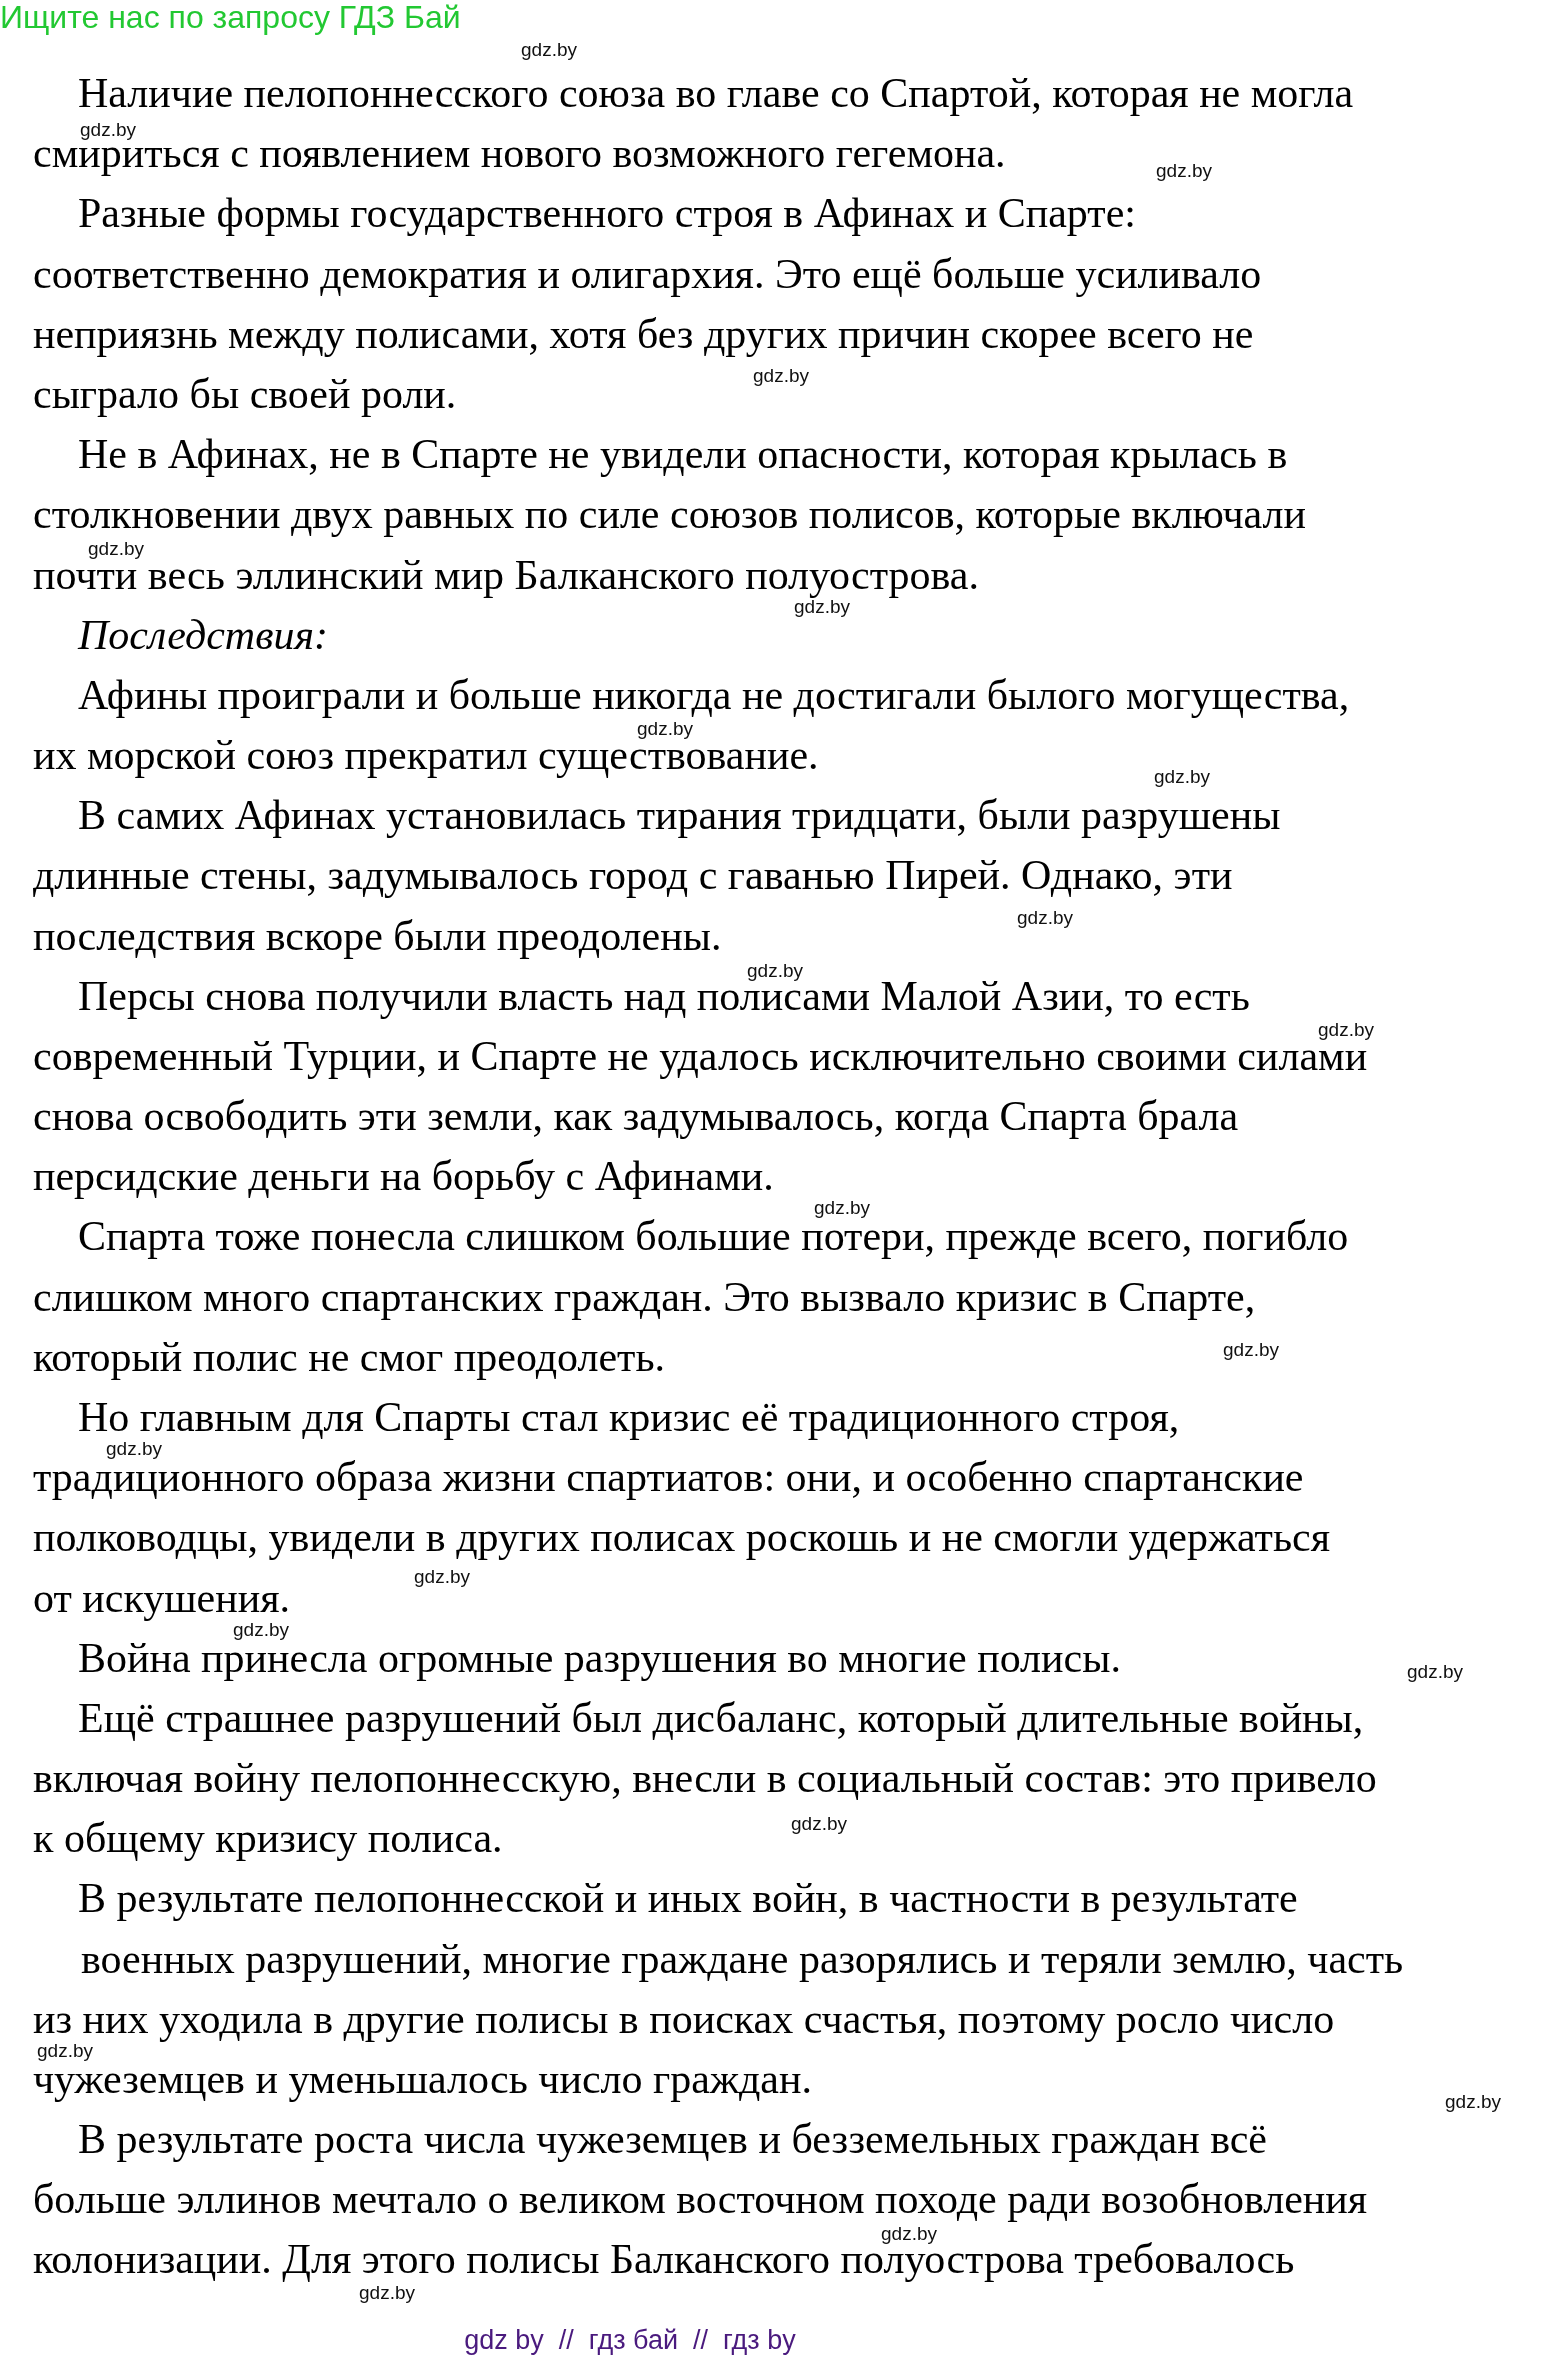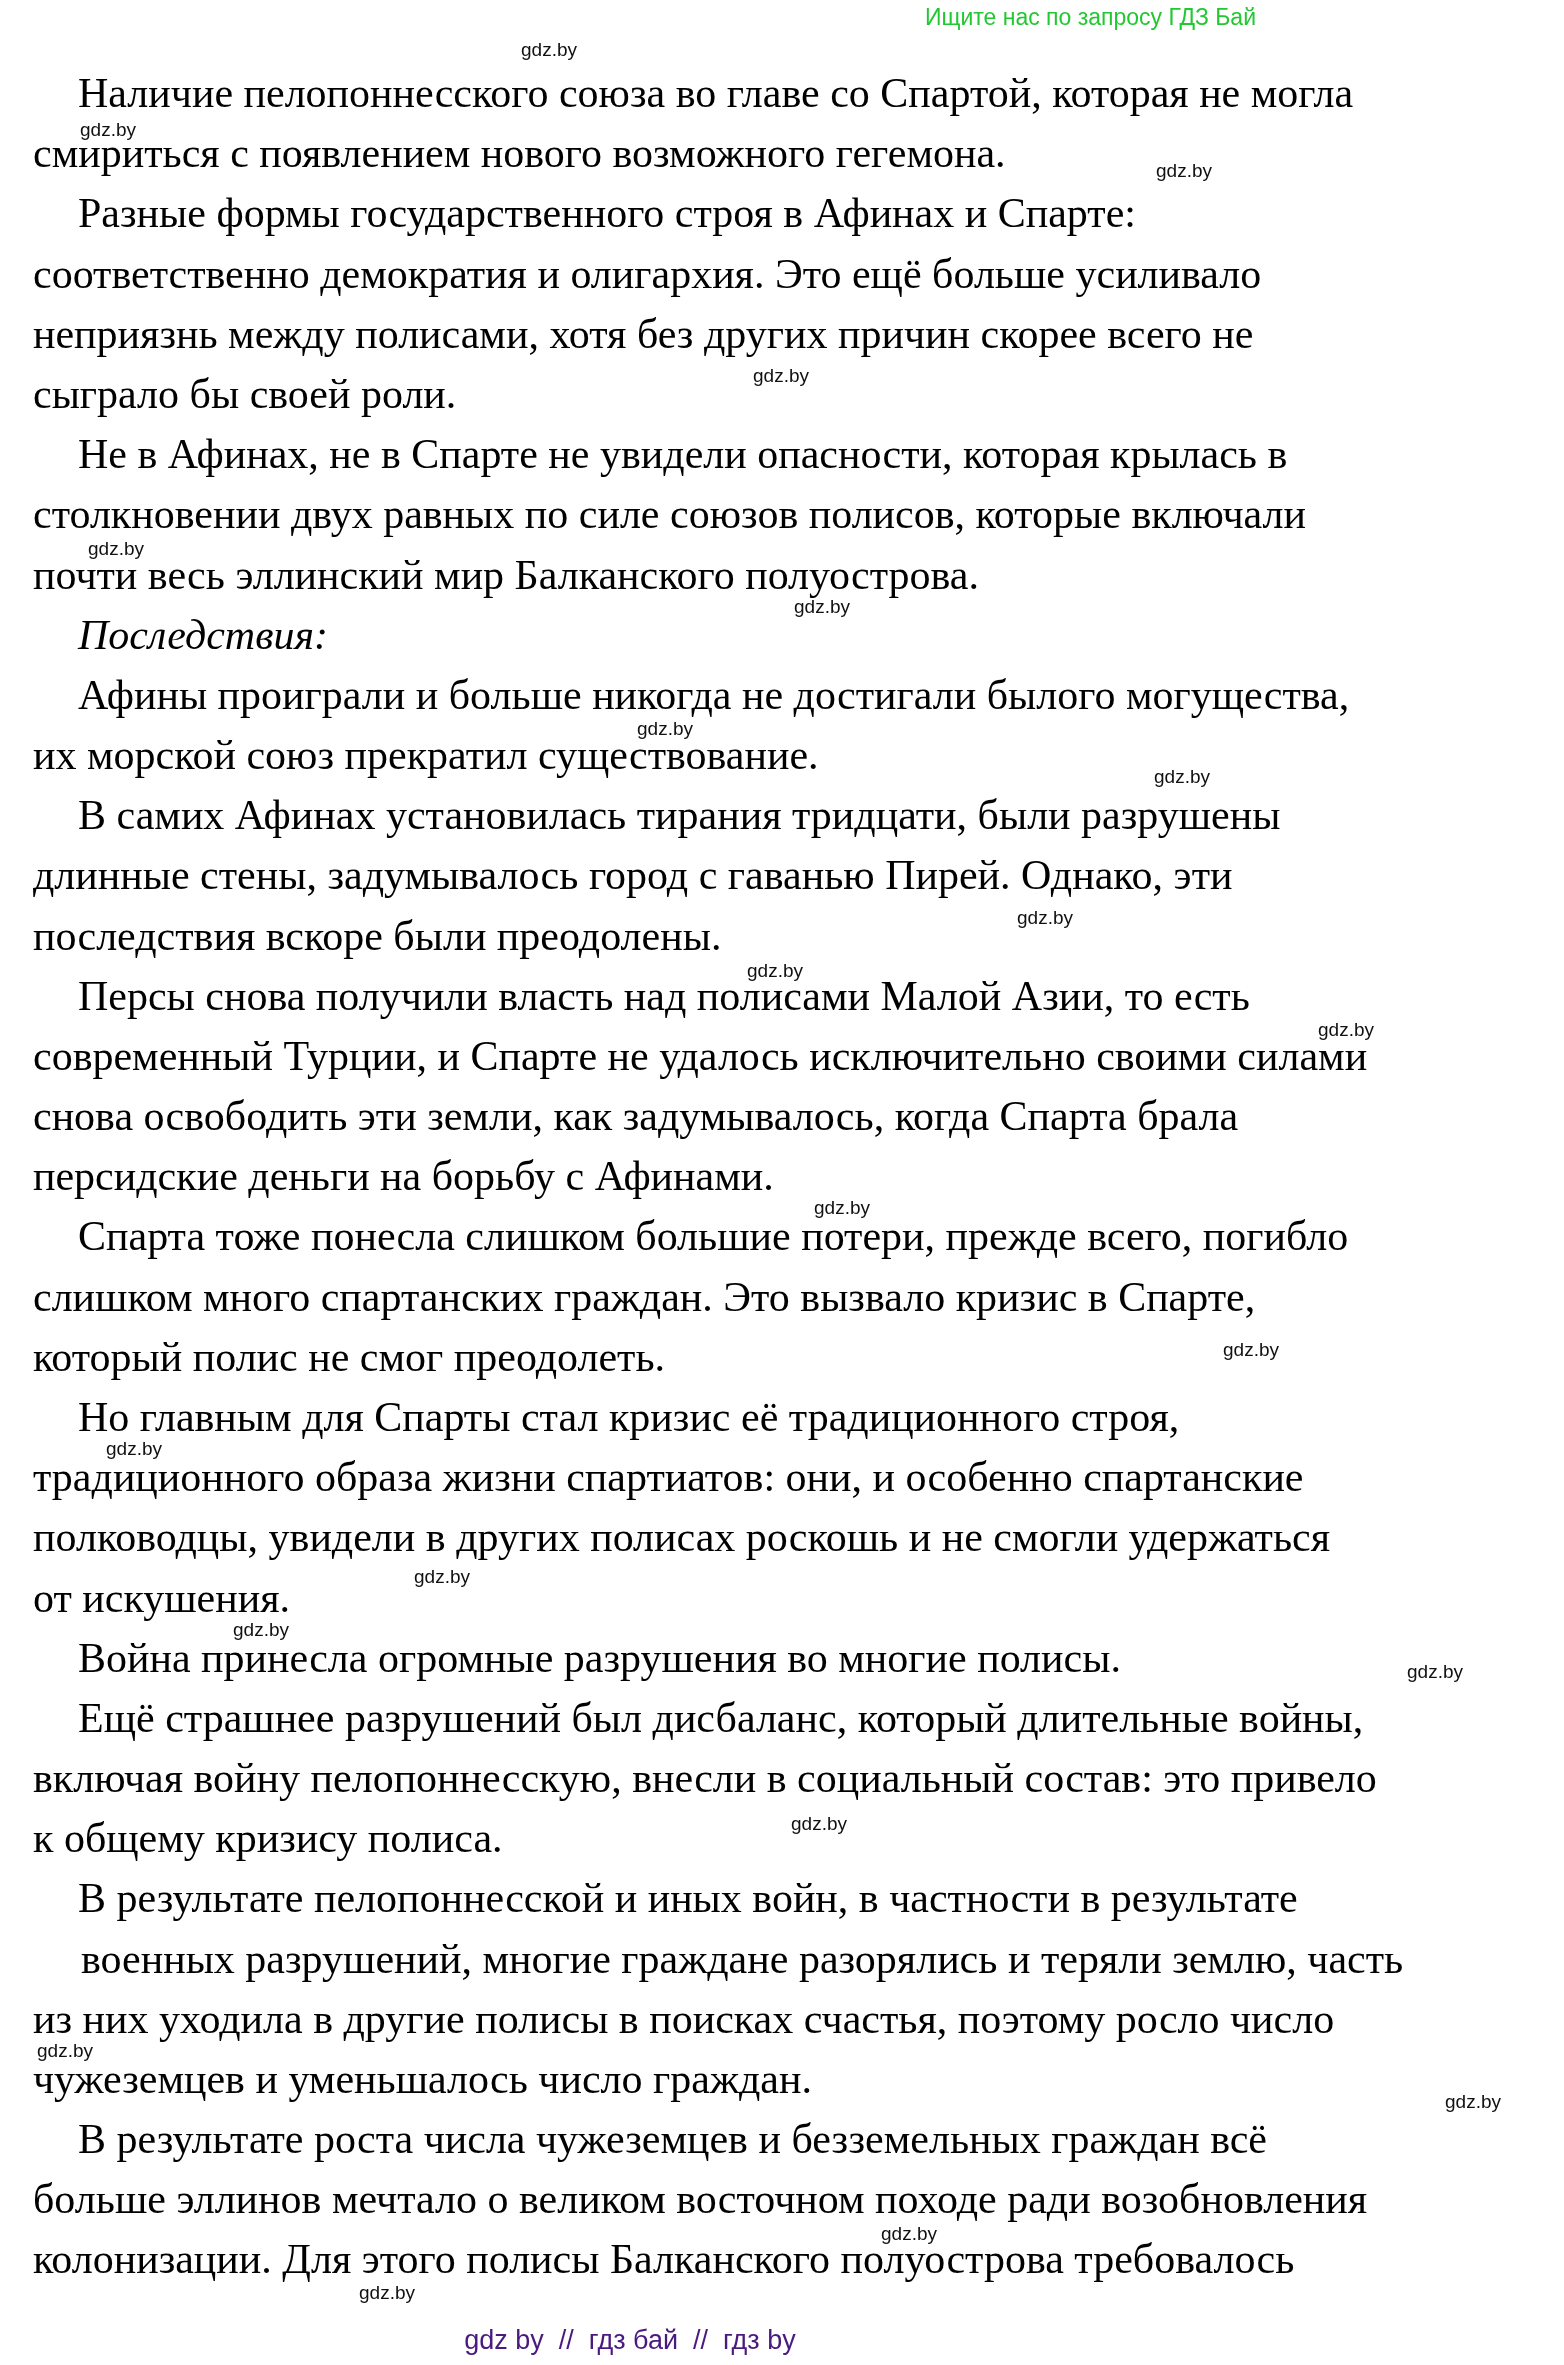--- a/index.html
+++ b/index.html
@@ -1,18 +1,18 @@
 <!DOCTYPE html>
 <html style="font-size:12.5px"><head>
 <meta charset="utf-8">
 <style>
   html, body { margin:0; padding:0; background:#ffffff; }
   body { width:1564px; height:2366px; position:relative; overflow:hidden; }
-  .header { position:absolute; top:1.6px; left:0; width:1256px; text-align:right;
-    font-family:"Liberation Sans", sans-serif; font-size:23px; color:#22c832; line-height:31px; }
+  .header { position:absolute; top:1.6px; left:0; width:1256px; text-align:left;
+    font-family:"Liberation Sans", sans-serif; font-size:32px; color:#22c832; line-height:31px; }
   .footer { position:absolute; top:2323px; left:0; width:1260px; text-align:center;
     font-family:"Liberation Sans", sans-serif; font-size:27px; color:#4a1a7e; line-height:34px; white-space:pre; }
   .line { position:absolute; left:33px; font-family:"Liberation Serif", serif; font-size:42px;
     color:#000; line-height:47px; white-space:nowrap; transform:translateY(-50%); }
   .line.indent { left:78px; }
   .line.italic { font-style:italic;font-family:Liberation Serif, serif; }
   .wm { position:absolute; font-family:Liberation Sans, sans-serif; font-size:19px; color:#111;
     line-height:25px; white-space:nowrap; transform:translate(-50%,-50%); }
 </style>
 </head>

